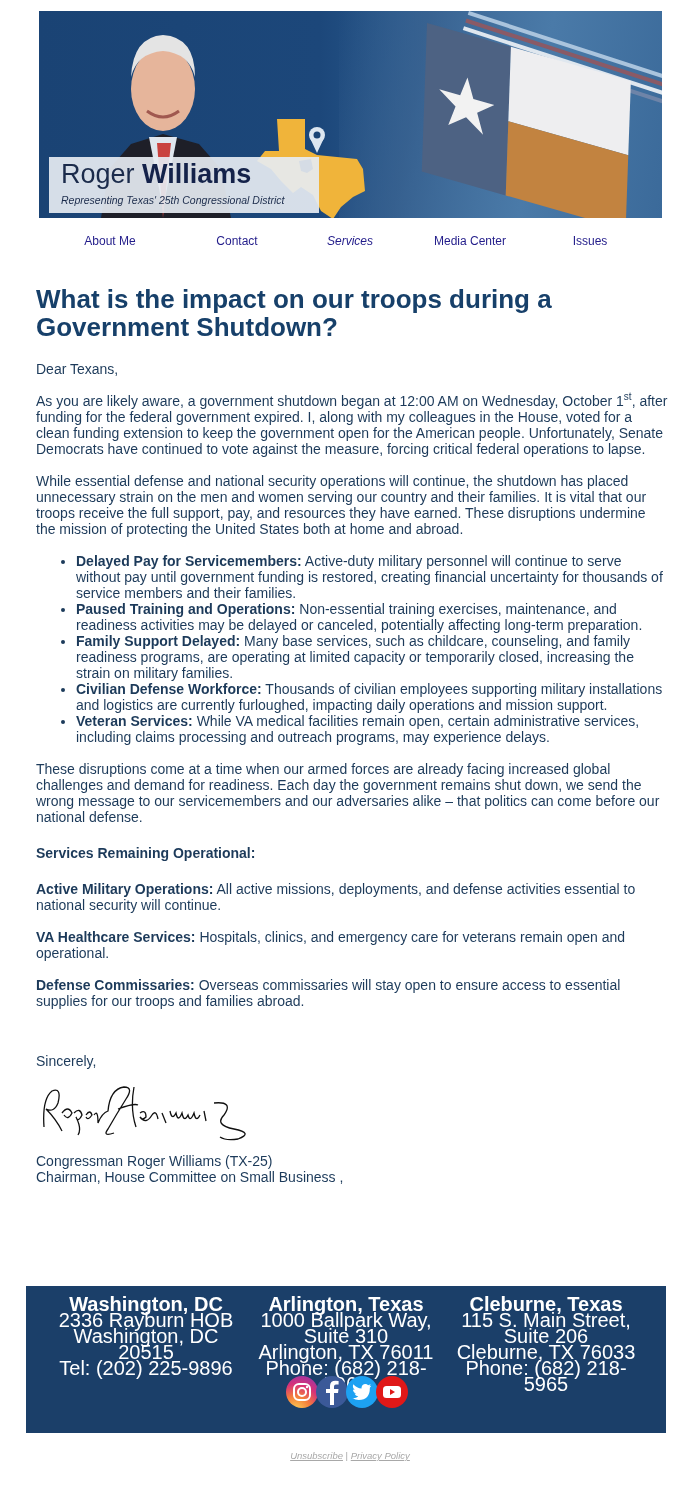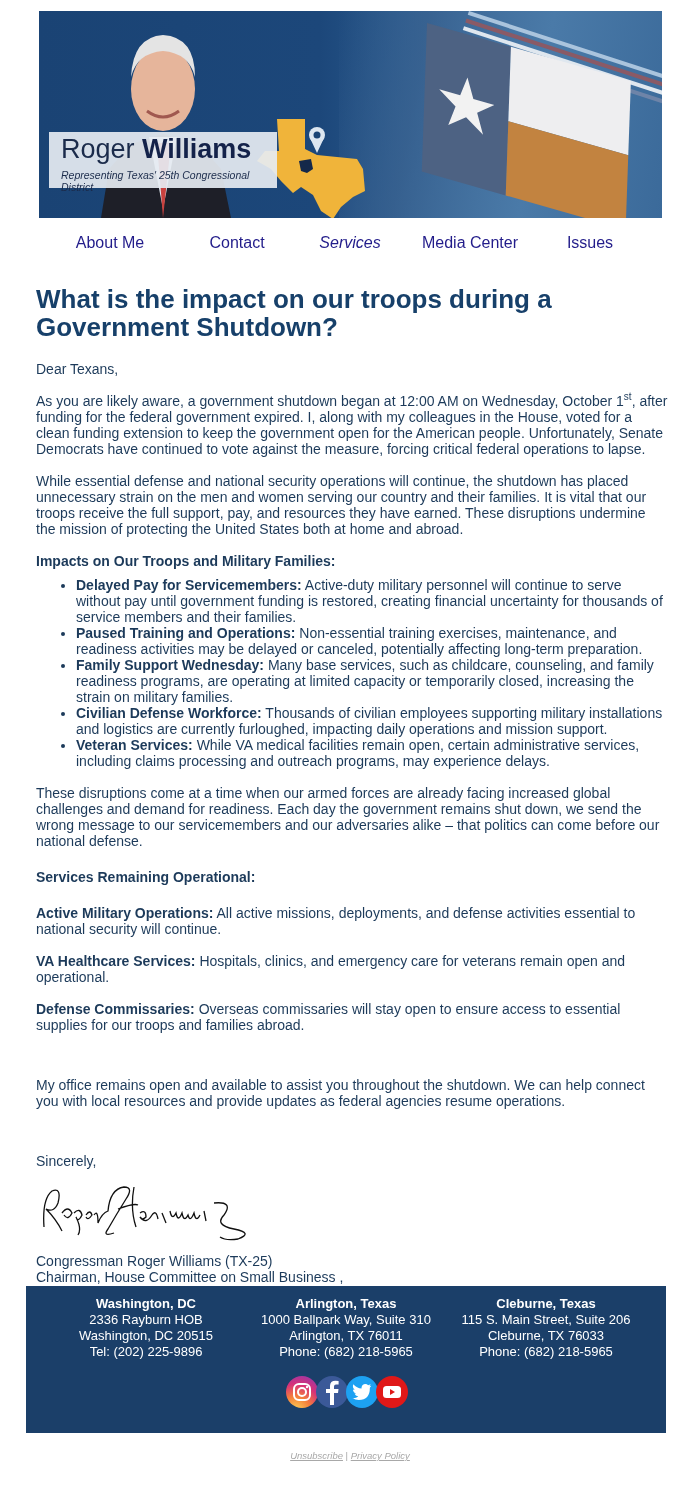--- a/index.html
+++ b/index.html
@@ -31,50 +31,50 @@
   .stripes {
     position: absolute; left: 430px; top: 0px; width: 260px; height: 40px;
     transform: rotate(18deg); transform-origin: left top;
   }
   .stripes div { height: 4px; margin-bottom: 4px; }
   .person {
     position: absolute; left: 52px; top: 8px; width: 150px; height: 199px;
   }
   .texas { position: absolute; left: 218px; top: 100px; width: 120px; height: 110px; }
   .name-box {
-    position: absolute; left: 10px; top: 121px; width: 228px; height: 56px;
+    position: absolute; left: 10px; top: 146px; width: 270px; height: 56px;
     background: rgba(230,235,242,0.92);
   }
   .name-box .name {
     position: absolute; left: 12px; top: 2px; font-size: 27px; color: #1b2b4b; letter-spacing: 0px;
   }
   .name-box .name b { font-weight: 700; color: #14224a; }
   .name-box .sub {
     position: absolute; left: 12px; top: 37px; font-size: 10.5px; font-style: italic; color: #1b2b4b;
   }
   
   .nav { position: absolute; left: 50px; top: 234px; width: 600px; height: 20px; }
   .nav a {
-    position: absolute; top: 0; font-size: 16px; color: #221c8a; text-decoration: none; white-space: nowrap;
+    position: absolute; top: 0; font-size: 12px; color: #221c8a; text-decoration: none; white-space: nowrap;
     transform: translateX(-50%);
   }
   
   .content { position: absolute; left: 36px; top: 285px; width: 632px; font-size: 14px; line-height: 16px; color: #1c3a5a; }
   h1 { margin: 0 0 20px 0; font-size: 26px; line-height: 28px; font-weight: 700; color: #17406a; }
   p { margin: 0 0 16px 0; }
   sup { font-size: 10px; line-height: 0; }
   .bold { font-weight: 700; }
   ul { margin: 8px 0 16px 0; padding-left: 40px; }
   li { margin: 0; }
   .sig-svg { display: block; margin: 10px 0 12px 2px; }
   
   .footer {
     position: absolute; left: 26px; top: 1286px; width: 640px; height: 147px; background: #1b3f69; color: #ffffff;
   }
-  .office { position: absolute; top: 10px; width: 200px; text-align: center; font-size: 13px; line-height: 16px; }
+  .office { position: absolute; top: 10px; width: 200px; text-align: center; font-size: 20px; line-height: 16px; }
   .office .city { font-weight: 700; }
   .social { position: absolute; left: 260px; top: 90px; height: 32px; display: flex; }
   .social span { width: 32px; height: 32px; border-radius: 50%; margin-right: -2px; display: flex; align-items: center; justify-content: center; }
   .legal { position: absolute; left: 0; width: 700px; top: 1450px; text-align: center; font-size: 9.5px; color: #a8a8a8; }
   .legal a { color: #a8a8a8; text-decoration: underline; font-style: italic; }
 </style>
 </head>
 <body>
 
 <div class="banner">
@@ -120,34 +120,32 @@
   <a href="#" style="left:300px;font-style:italic;">Services</a>
   <a href="#" style="left:420px;">Media Center</a>
   <a href="#" style="left:540px;">Issues</a>
 </div>
 
 <div class="content">
   <h1>What is the impact on our troops during a Government Shutdown?</h1>
   <p>Dear Texans,</p>
   <p><span>As you are likely aware, a government shutdown began at 12:00 AM on Wednesday, October 1</span><sup>st</sup><span>, after funding for the federal government expired. I, along with my colleagues in the House, voted for a clean funding extension to keep the government open for the American people. Unfortunately, Senate Democrats have continued to vote against the measure, forcing critical federal operations to lapse.</span></p>
   <p>While essential defense and national security operations will continue, the shutdown has placed unnecessary strain on the men and women serving our country and their families. It is vital that our troops receive the full support, pay, and resources they have earned. These disruptions undermine the mission of protecting the United States both at home and abroad.</p>
-  <p class="bold" style="margin-bottom:8px;">Impacts on Our Troops and Military Families:</p>
   <ul>
     <li><span class="bold">Delayed Pay for Servicemembers:</span><span> Active-duty military personnel will continue to serve without pay until government funding is restored, creating financial uncertainty for thousands of service members and their families.</span></li>
     <li><span class="bold">Paused Training and Operations:</span><span> Non-essential training exercises, maintenance, and readiness activities may be delayed or canceled, potentially affecting long-term preparation.</span></li>
-    <li><span class="bold">Family Support Wednesday:</span><span> Many base services, such as childcare, counseling, and family readiness programs, are operating at limited capacity or temporarily closed, increasing the strain on military families.</span></li>
+    <li><span class="bold">Family Support Delayed:</span><span> Many base services, such as childcare, counseling, and family readiness programs, are operating at limited capacity or temporarily closed, increasing the strain on military families.</span></li>
     <li><span class="bold">Civilian Defense Workforce:</span><span> Thousands of civilian employees supporting military installations and logistics are currently furloughed, impacting daily operations and mission support.</span></li>
     <li><span class="bold">Veteran Services:</span><span> While VA medical facilities remain open, certain administrative services, including claims processing and outreach programs, may experience delays.</span></li>
   </ul>
   <p>These disruptions come at a time when our armed forces are already facing increased global challenges and demand for readiness. Each day the government remains shut down, we send the wrong message to our servicemembers and our adversaries alike – that politics can come before our national defense.</p>
   <p class="bold" style="margin-top:20px; margin-bottom:20px;">Services Remaining Operational:</p>
   <p><span class="bold">Active Military Operations:</span><span> All active missions, deployments, and defense activities essential to national security will continue.</span></p>
   <p><span class="bold">VA Healthcare Services:</span><span> Hospitals, clinics, and emergency care for veterans remain open and operational.</span></p>
   <p style="margin-bottom:44px;"><span class="bold">Defense Commissaries:</span><span> Overseas commissaries will stay open to ensure access to essential supplies for our troops and families abroad.</span></p>
-  <p style="margin-bottom:44px;">My office remains open and available to assist you throughout the shutdown. We can help connect you with local resources and provide updates as federal agencies resume operations.</p>
   <p style="margin-bottom:0;margin-top:34px;">Sincerely,</p>
   <svg class="sig-svg" width="230" height="62" viewBox="0 0 230 62">
     <path d="M6,48 Q4,20 14,12 Q24,8 20,24 Q16,34 8,30 Q18,40 24,52 M24,34 Q30,26 34,34 Q30,42 26,36 M36,34 Q42,28 44,36 Q40,44 38,38 Q44,50 40,56 M48,36 Q52,30 54,36 Q50,42 48,38 M56,36 Q60,30 60,44 Q64,34 70,32 Q72,10 86,8 Q96,8 88,20 Q78,36 70,50 Q64,58 76,54 M80,30 Q96,24 100,26 M96,8 Q92,30 98,48 M102,34 Q108,30 108,38 Q104,42 102,38 Q108,46 114,36 Q118,30 120,40 M124,34 L128,44 M132,32 Q134,42 138,34 Q140,44 144,34 Q146,44 150,36 Q152,44 156,34 Q158,44 162,36 M166,32 L168,42 M176,24 Q196,22 186,36 Q176,46 196,50 Q216,54 200,60 Q188,62 182,58" stroke="#111" stroke-width="1.3" fill="none"></path>
   </svg>
   <p style="margin:0;">Congressman Roger Williams (TX-25)</p>
   <p style="margin:0;">Chairman, House Committee on Small Business ,</p>
 </div>
 
 <div class="footer">
   <div class="office" style="left:20px;">

